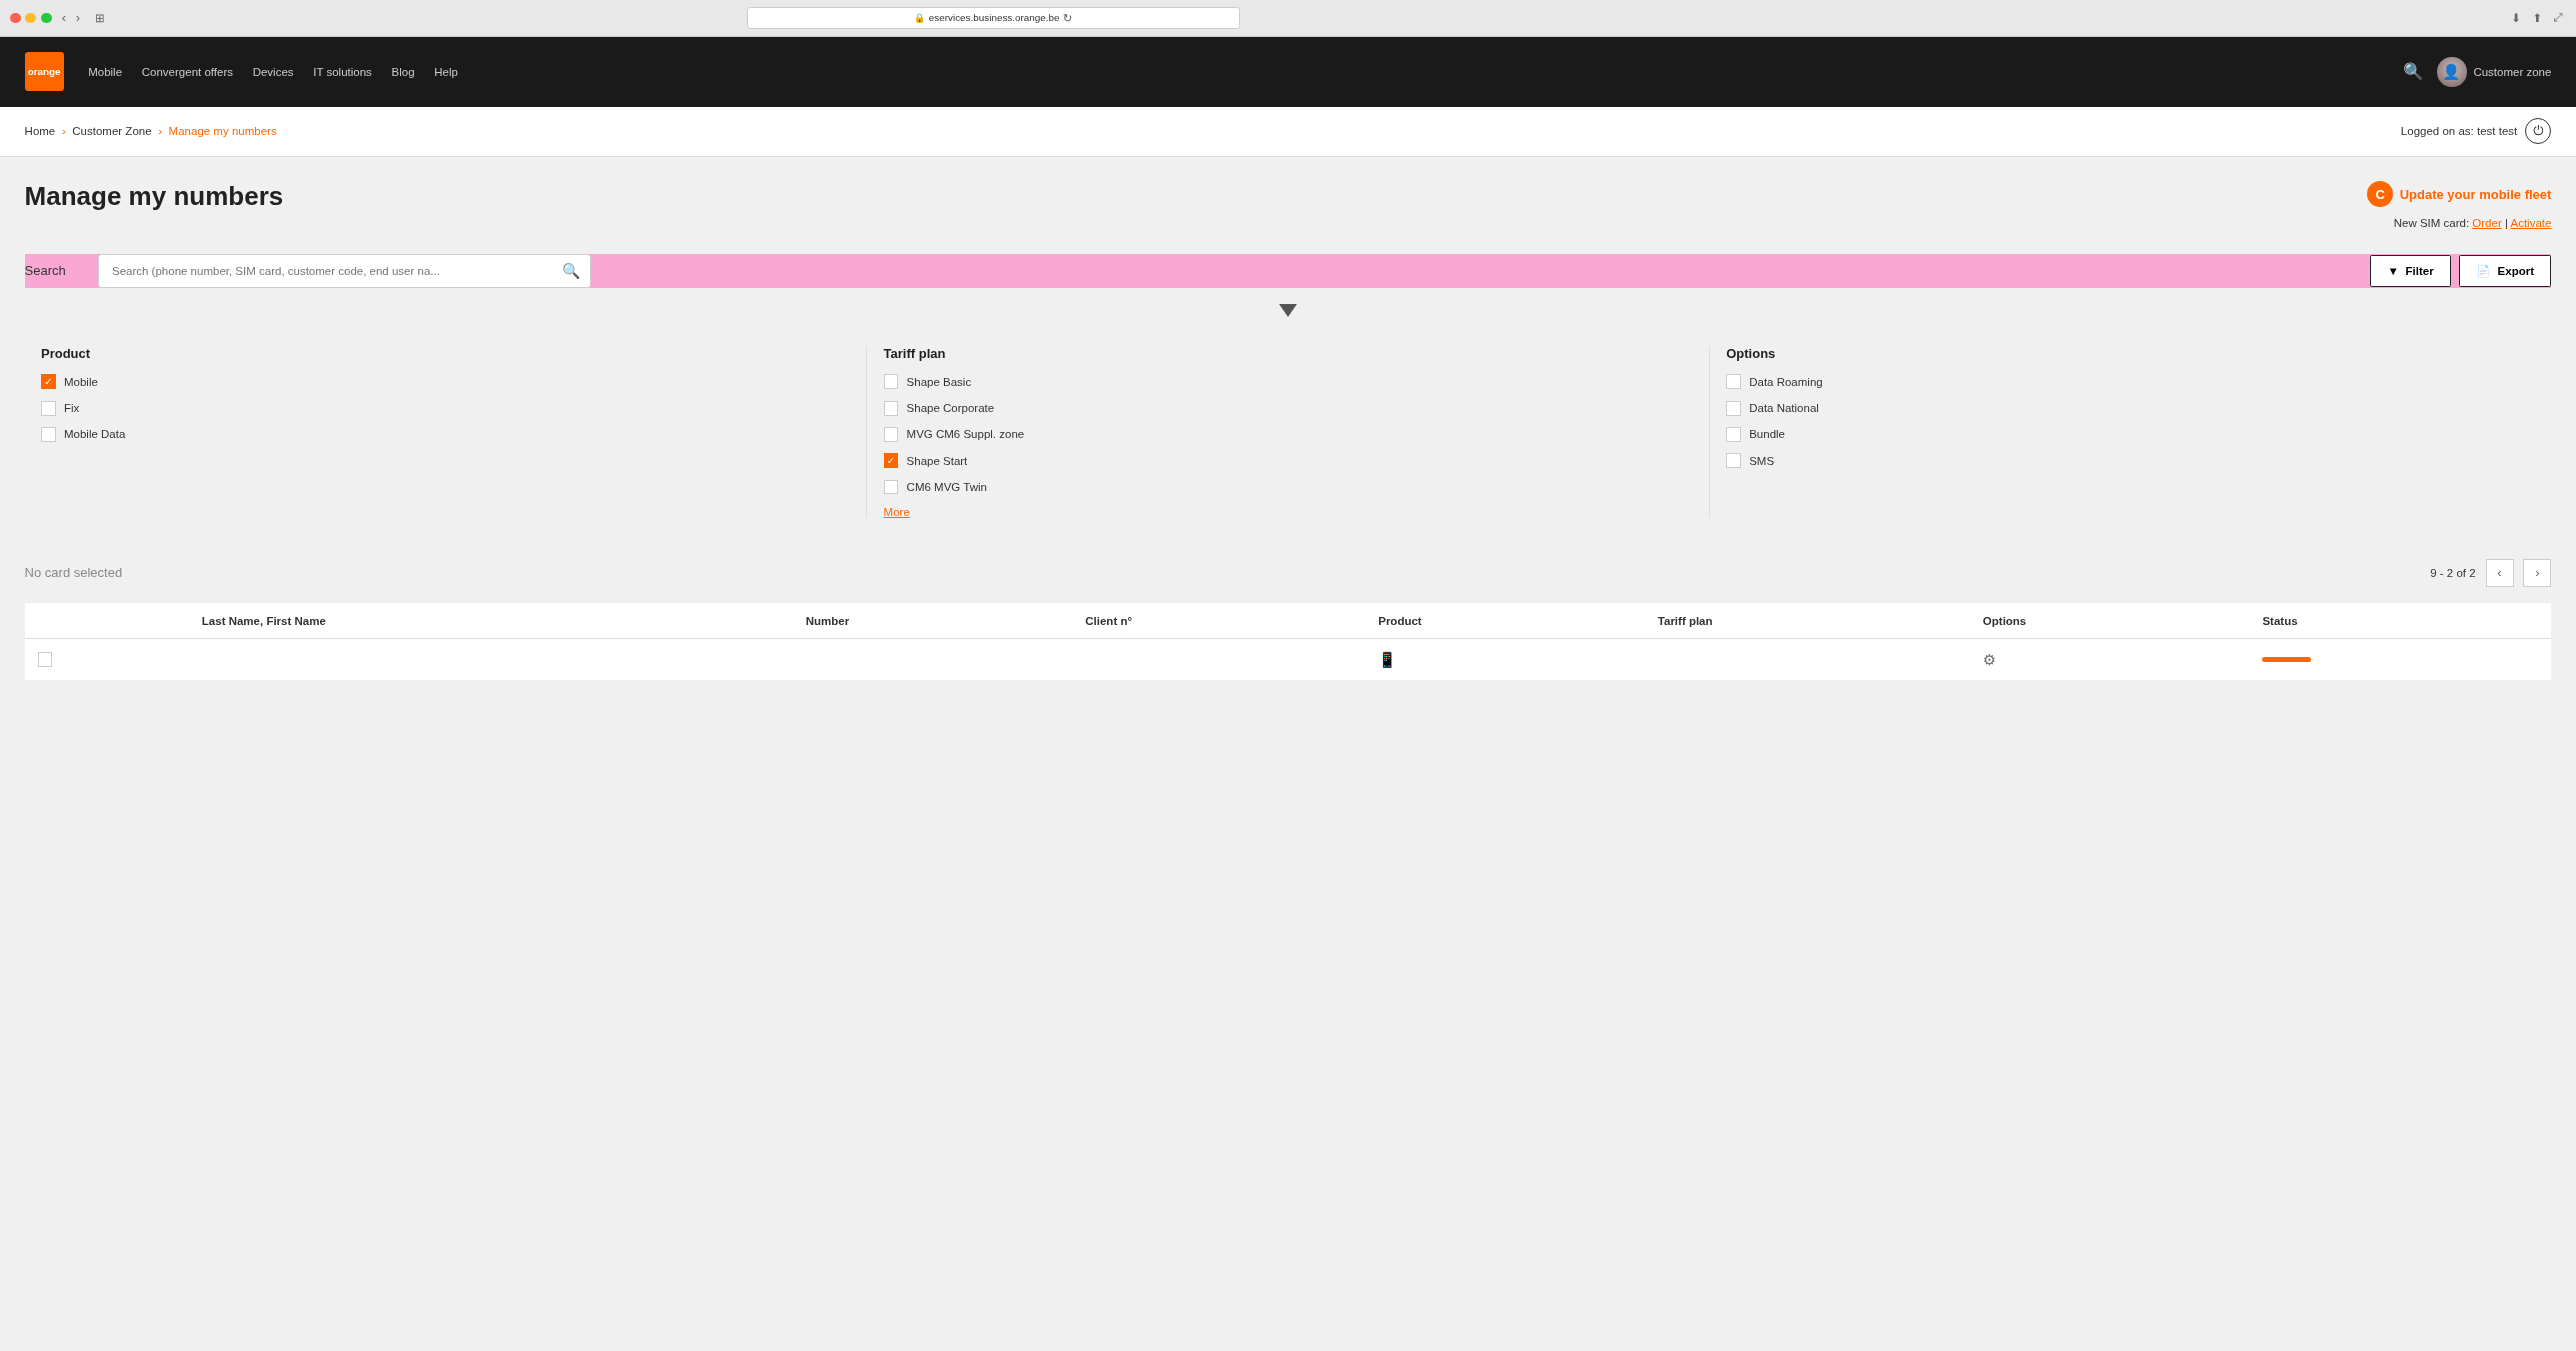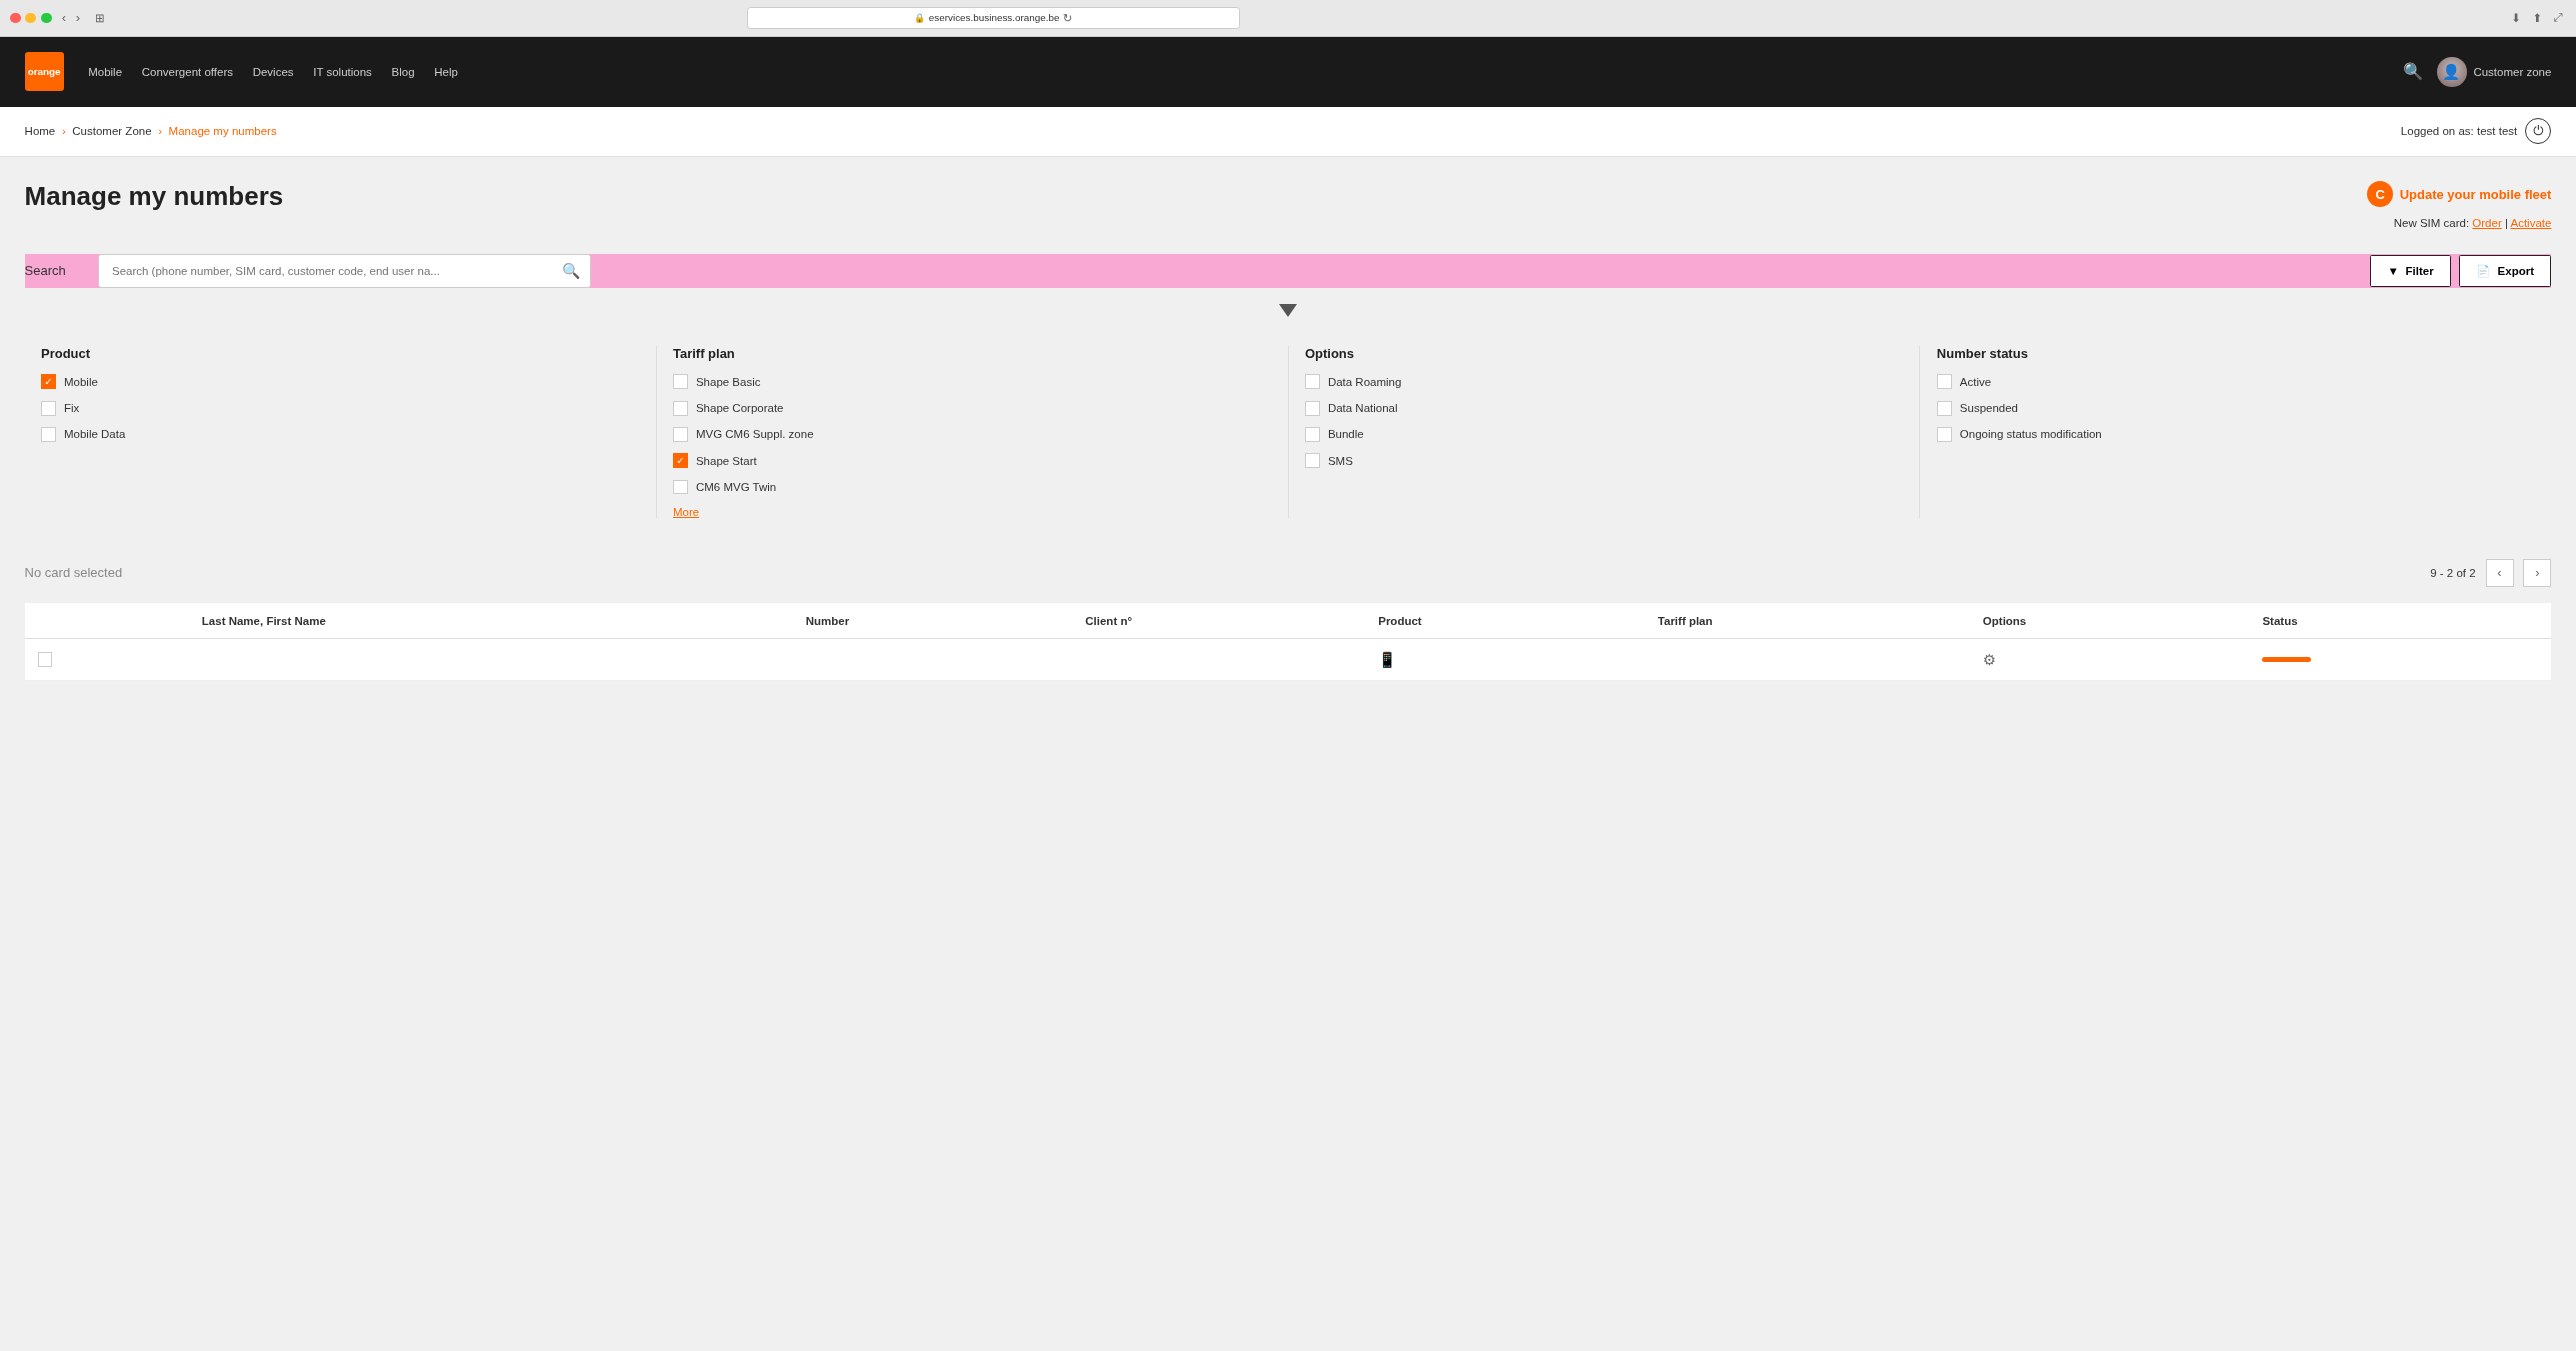--- a/index.html
+++ b/index.html
@@ -353,35 +353,20 @@
         <div class="filter-item">
           <div class="filter-checkbox"></div>
           <span class="filter-label">Bundle</span>
         </div>
         <div class="filter-item">
           <div class="filter-checkbox"></div>
           <span class="filter-label">SMS</span>
         </div>
       </div>
 
-      <div class="filter-col">
-        <div class="filter-col-header">Number status</div>
-        <div class="filter-item">
-          <div class="filter-checkbox"></div>
-          <span class="filter-label">Active</span>
-        </div>
-        <div class="filter-item">
-          <div class="filter-checkbox"></div>
-          <span class="filter-label">Suspended</span>
-        </div>
-        <div class="filter-item">
-          <div class="filter-checkbox"></div>
-          <span class="filter-label">Ongoing status modification</span>
-        </div>
-      </div>
 
     </div>
   </div>
 
   <div class="table-controls">
     <span class="no-card-selected">No card selected</span>
     <div class="pagination">
       <span class="page-info">9 - 2 of 2</span>
       <button class="page-nav-btn">‹</button>
       <button class="page-nav-btn">›</button>

